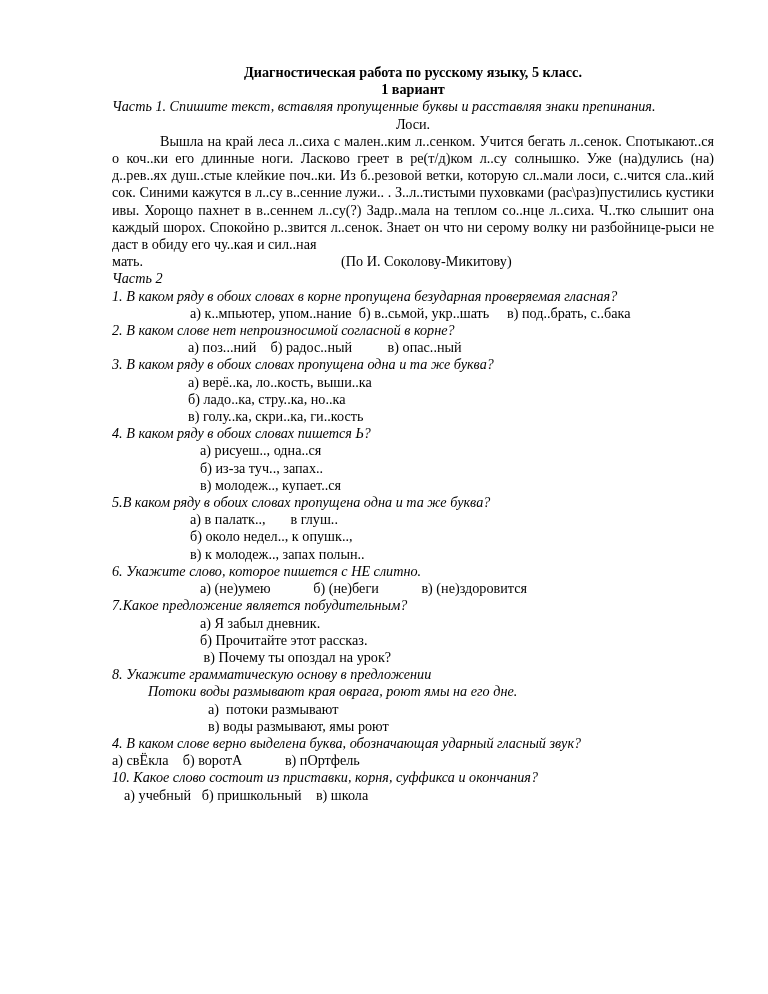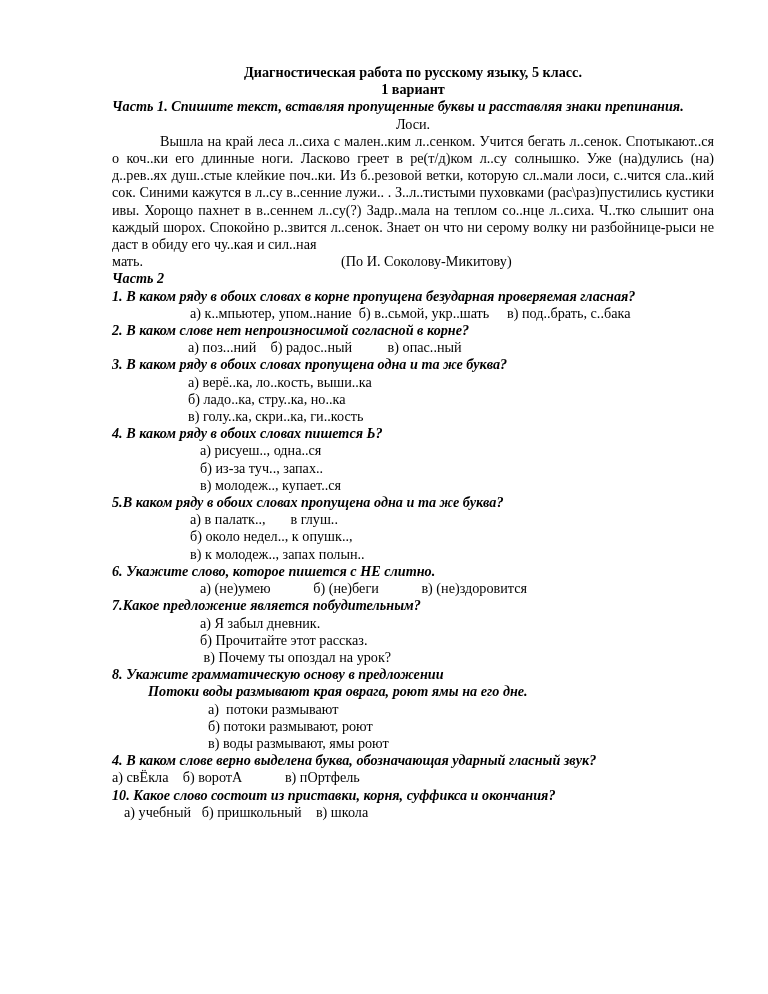--- a/index.html
+++ b/index.html
@@ -1,21 +1,21 @@
 <!DOCTYPE html>
 <html><head>
 <meta charset="utf-8">
 <style>
   html, body { margin:0; padding:0; background:#ffffff; }
   body { width:768px; height:994px; position:relative; overflow:hidden;
     font-family:"Liberation Serif", "DejaVu Serif", serif; color:#000; font-size:14.2px; }
   .page { position:absolute; left:112px; top:64px; width:602px; line-height:17.2px; }
   .center { text-align:center; }
   .title { font-weight:bold; }
-  .bi { font-weight:bold; font-style:italic; }
+  .bi { font-weight:normal; font-style:italic; }
   .justify { text-align:justify; }
   .indent-para { text-indent:48px; }
   .ans { white-space:pre; }
   .ind72 { padding-left:76px; }
   .ind78 { padding-left:78px; }
   .ind88 { padding-left:88px; }
   .ind96 { padding-left:96px; }
   .ind36 { padding-left:36px; }
   .ind12 { padding-left:12px; }
   .last-line { display:flex; }
@@ -63,21 +63,20 @@
   <div class="ans ind88">а) (не)умею            б) (не)беги            в) (не)здоровится</div>
 
   <div class="bi">7.Какое предложение является побудительным?</div>
   <div class="ans ind88">а) Я забыл дневник.</div>
   <div class="ans ind88">б) Прочитайте этот рассказ.</div>
   <div class="ans ind88"> в) Почему ты опоздал на урок?</div>
 
   <div class="bi">8. Укажите грамматическую основу в предложении</div>
   <div class="bi ind36">Потоки воды размывают края оврага, роют ямы на его дне.</div>
   <div class="ans ind96">а)  потоки размывают</div>
-  <div class="ans ind96">б) потоки размывают, роют</div>
   <div class="ans ind96">в) воды размывают, ямы роют</div>
 
   <div class="bi">4. В каком слове верно выделена буква, обозначающая ударный гласный звук?</div>
   <div class="ans">а) свЁкла    б) воротА            в) пОртфель</div>
 
   <div class="bi">10. Какое слово состоит из приставки, корня, суффикса и окончания?</div>
   <div class="ans ind12">а) учебный   б) пришкольный    в) школа</div>
 </div>
 
 </body></html>

